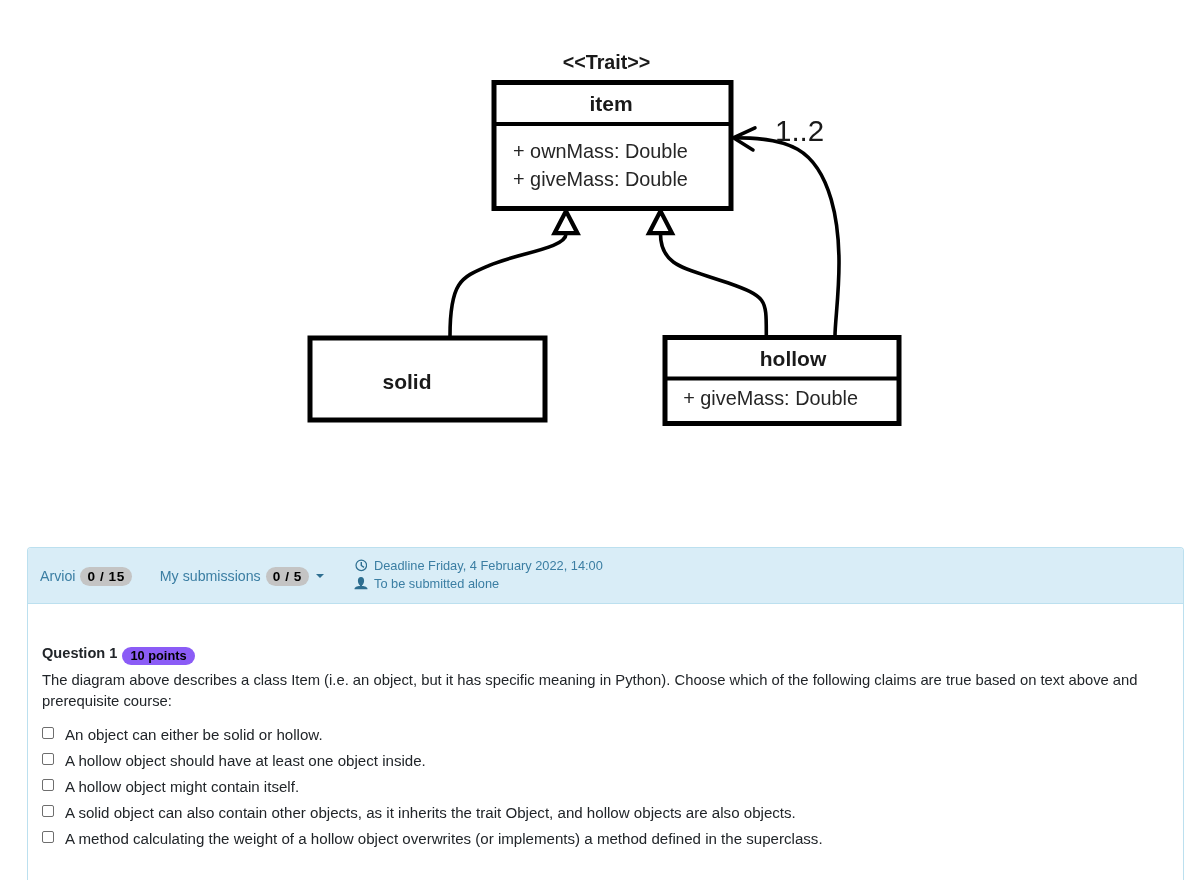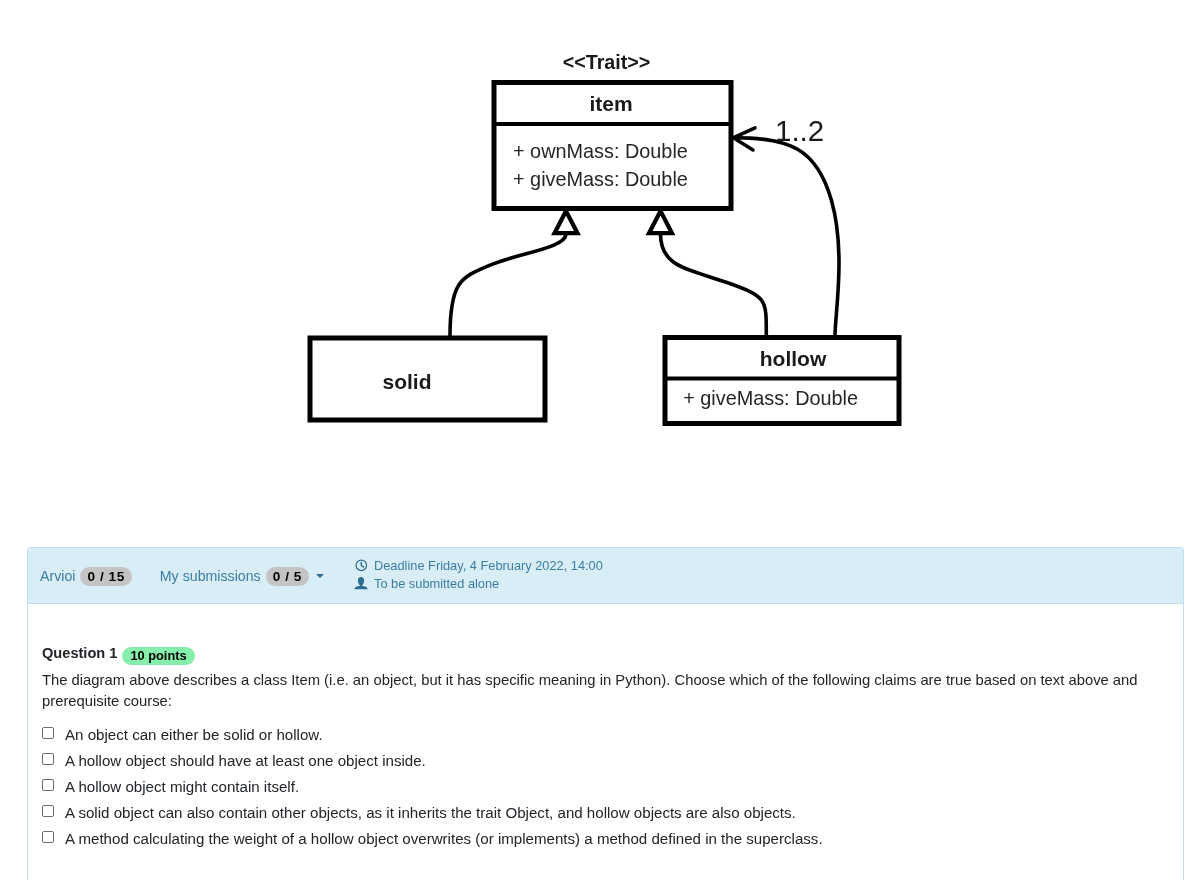--- a/index.html
+++ b/index.html
@@ -30,21 +30,21 @@
         border-top:4.3px solid #2e6f91;margin-left:7px;}
 
   .hdr-right{position:absolute;left:326px;top:10px;font-size:12.8px;color:#3b7ea3;}
   .hdr-line{display:flex;align-items:center;height:15px;margin-bottom:3px;text-align:center;}
   .hdr-ico{width:14px;height:14px;margin-right:6px;display:inline-flex;align-items:center;justify-content:center;flex:none;}
 
   
   .card-body{padding:41px 14px 0 14px;}
   .qhead{display:flex;align-items:flex-start;margin-bottom:7px;}
   .qtitle{font-size:14.6px;font-weight:bold;color:#212529;margin-right:5px;}
-  .qpill{background:#86efac;color:#000;font-weight:bold;font-size:12.8px;
+  .qpill{background:#8b5cf6;color:#000;font-weight:bold;font-size:12.8px;
          border-radius:10px;padding:0 8px;height:18px;display:inline-flex;align-items:center;box-sizing:border-box;position:relative;top:1.5px;}
   .para{font-size:14.8px;color:#212529;line-height:21px;margin:0 0 11px 0;width:1129px;}
   .opt{display:flex;align-items:flex-start;height:26px;}
   .cbox{width:11.5px;height:11.5px;border:1.1px solid #6e6e6e;border-radius:2px;background:#fff;
         margin:-2px 11.5px 0 0;flex:none;box-sizing:border-box;}
   .olabel{font-size:15.1px;color:#212529;line-height:13px;position:relative;top:-1px;}
 </style>
 </head>
 <body>
 

